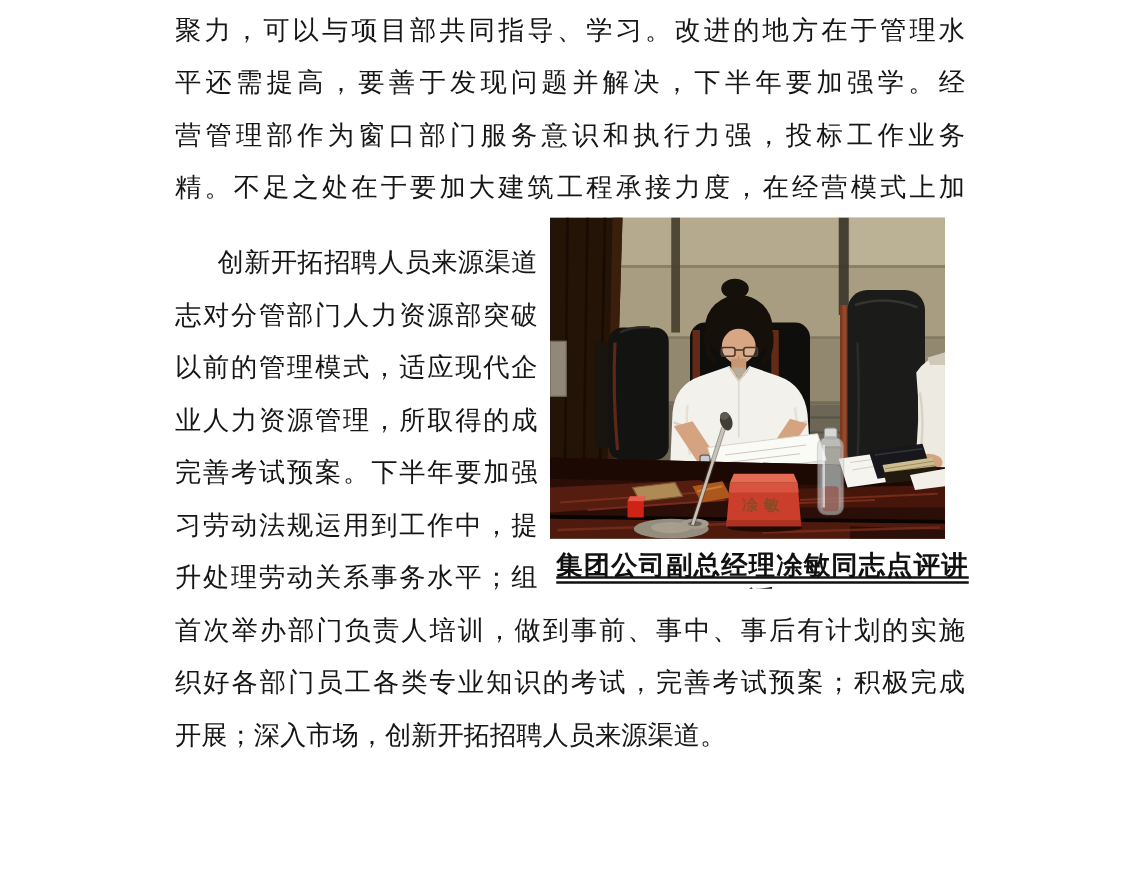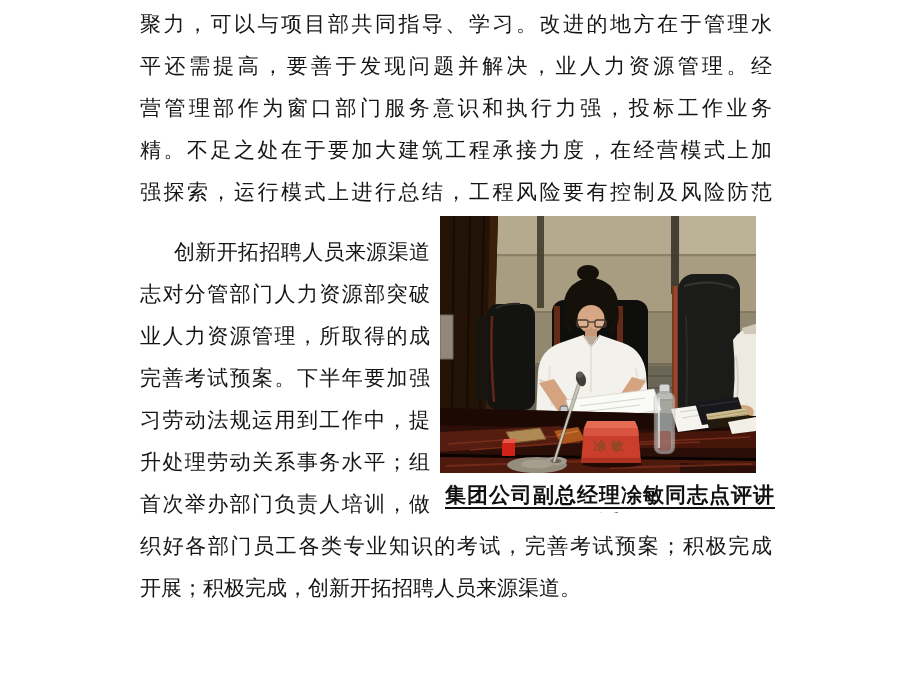--- a/index.html
+++ b/index.html
@@ -12,43 +12,42 @@
     font-size:21px;
   }
   .jl{
     text-align:justify;text-align-last:justify;
     height:42px;line-height:42px;overflow:hidden;
   }
   .jl.last{text-align-last:left;}
   .indent{text-indent:34px;}
   .p2{margin-top:18px;}
   figure.photo-fig{
-    float:right;width:340px;margin:-15px -8px 8px 10px;padding:0;
+    float:right;width:340px;margin:-15px -8px 8px 10px;padding:0;text-decoration:underline;
   }
   figure.photo-fig svg{display:block;}
   .caption{
     margin-top:8px;text-align:center;
     font-family:"Liberation Sans","DejaVu Sans",sans-serif;
     font-weight:700;font-size:21px;line-height:28px;letter-spacing:1px;color:#111111;
     height:32px;overflow:hidden;
   }
   .caption span{border-bottom:2.5px solid #101010;padding-bottom:1px;}
 </style>
 </head>
 <body>
 
 <div class="page">
   <div class="textblock">
 
     <div>
       <div class="jl">聚力，可以与项目部共同指导、学习。改进的地方在于管理水</div>
-      <div class="jl">平还需提高，要善于发现问题并解决，业人力资源管理。经</div>
+      <div class="jl">平还需提高，要善于发现问题并解决，下半年要加强学。经</div>
       <div class="jl">营管理部作为窗口部门服务意识和执行力强，投标工作业务</div>
       <div class="jl">精。不足之处在于要加大建筑工程承接力度，在经营模式上加</div>
-      <div class="jl">强探索，运行模式上进行总结，工程风险要有控制及风险防范</div>
     </div>
 
     <div class="p2">
 
       <figure class="photo-fig">
         <svg width="316" height="257" viewBox="0 0 316 257" xmlns="http://www.w3.org/2000/svg" role="img">
 
           <g>
             <rect x="0" y="0" width="316" height="200" fill="#a89d80"></rect>
             <rect x="50" y="0" width="266" height="40" fill="#b5aa8e"></rect>
@@ -184,23 +183,24 @@
             </g>
           </g>
         </svg>
         <figcaption class="caption">
           <span>集团公司副总经理凃敏同志点评讲话</span>
         </figcaption>
       </figure>
 
       <div class="jl indent">创新开拓招聘人员来源渠道</div>
       <div class="jl">志对分管部门人力资源部突破</div>
+      <div class="jl">以前的管理模式，适应现代企</div>
       <div class="jl">业人力资源管理，所取得的成</div>
       <div class="jl">完善考试预案。下半年要加强学</div>
       <div class="jl">习劳动法规运用到工作中，提</div>
       <div class="jl">升处理劳动关系事务水平；组</div>
       <div class="jl">首次举办部门负责人培训，做到事前、事中、事后有计划的实施</div>
       <div class="jl">织好各部门员工各类专业知识的考试，完善考试预案；积极完成</div>
-      <div class="jl last">开展；积极完成，创新开拓招聘人员来源渠道。</div>
+      <div class="jl last">开展；深入市场，创新开拓招聘人员来源渠道。</div>
     </div>
 
   </div>
 </div>
 
 </body></html>

